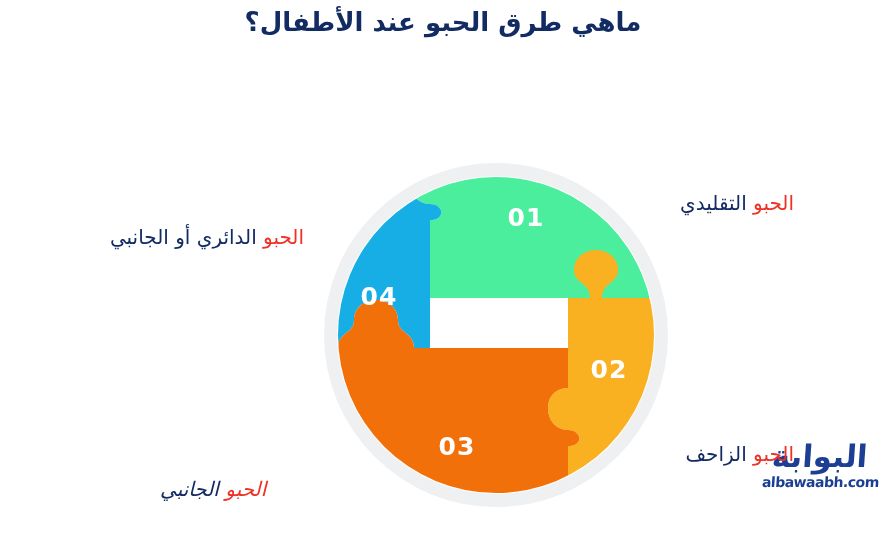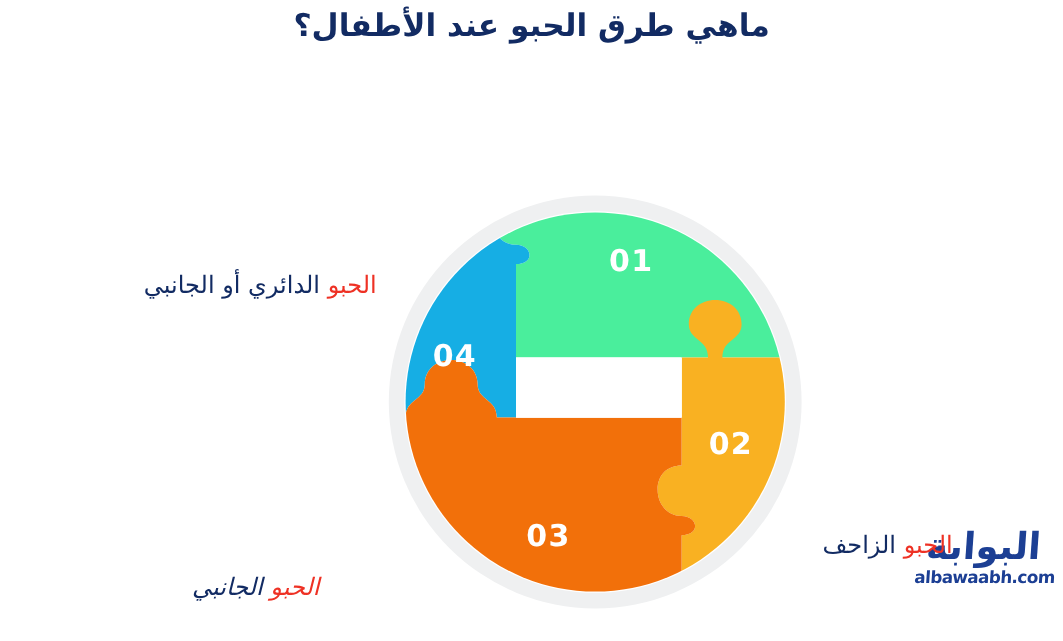--- a/index.html
+++ b/index.html
@@ -50,21 +50,21 @@
   }
   .label .red {
     color: #ee3124;
   }
   .label .navy {
     color: #122b63;
   }
   .label-01 { right: 10px; top: 190px; text-align: right; }
   .label-02 { right: 10px; top: 441px; text-align: right; }
   .label-03 { left: 160px; top: 476px; text-align: right; font-style: italic; }
-  .label-04 { left: 14px; top: 224px; text-align: right; width: 300px; }
+  .label-04 { left: 4px; top: 224px; text-align: right; width: 300px; }
 
   .pnum {
     fill: #ffffff;
     font-family: "DejaVu Sans", "Liberation Sans", sans-serif;
     font-size: 25px;
     font-weight: bold;
     letter-spacing: 1px;
   }
 
   .logo {
@@ -187,20 +187,24 @@
       <text class="pnum" x="135" y="325" text-anchor="middle">03</text>
       <text class="pnum" x="57" y="175" text-anchor="middle">04</text>
     </svg>
 
     <div class="logo">
       <div class="logo-ar">البوابة</div>
       <div class="logo-en">albawaabh.com</div>
     </div>
   </div>
 
+  <div class="label label-01">
+    <span class="red">الحبو</span>
+    <span class="navy">التقليدي</span>
+  </div>
 
   <div class="label label-02">
     <span class="red">الحبو</span>
     <span class="navy">الزاحف</span>
   </div>
 
   <div class="label label-03">
     <span class="red">الحبو</span>
     <span class="navy">الجانبي</span>
   </div>

